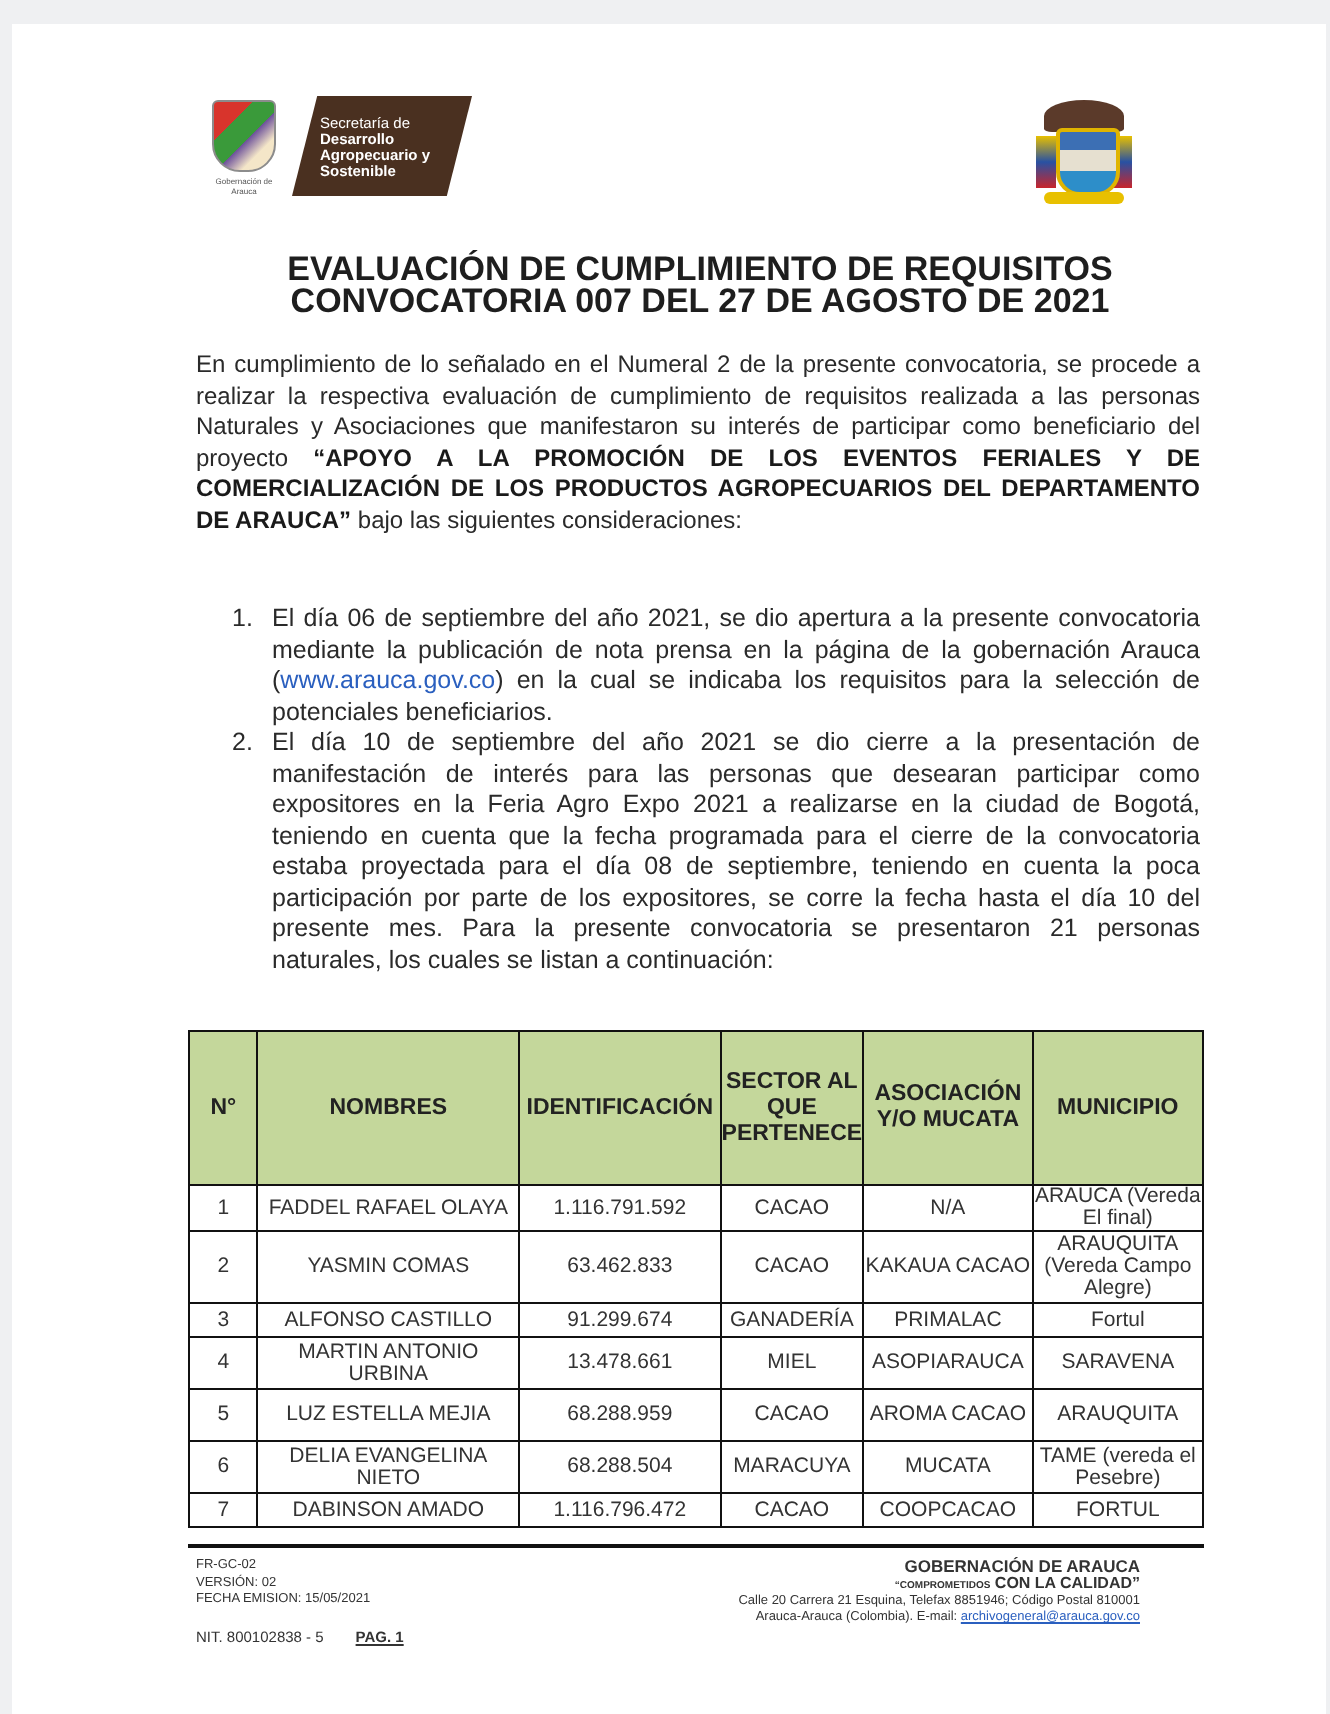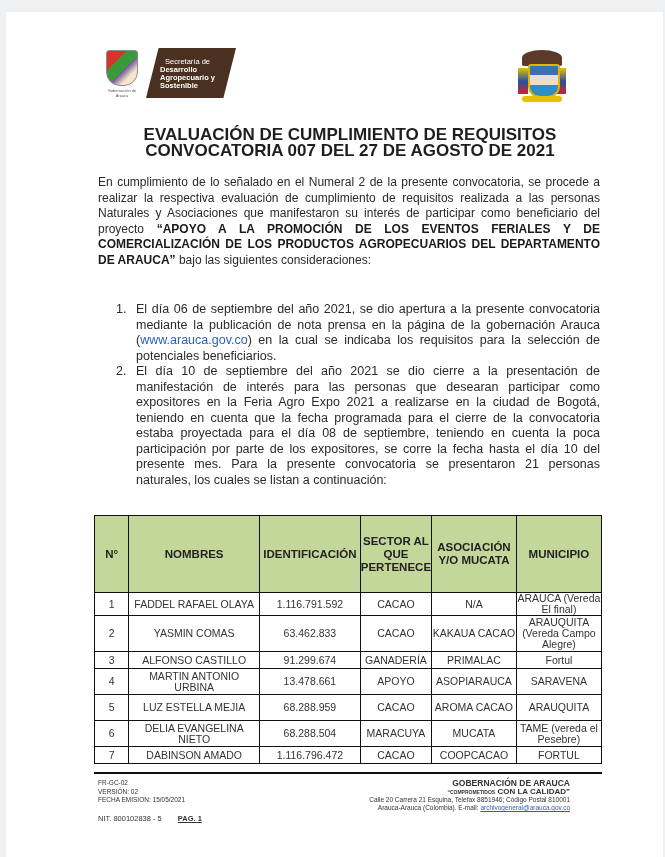--- a/index.html
+++ b/index.html
@@ -24,21 +24,21 @@
   }
   .shield-caption { position: absolute; left: 0px; top: 46px; width: 40px; font-size: 4px; text-align: center; color: #555; }
   .banner {
     position: absolute; left: 44px; top: 6px; width: 90px; height: 50px;
     background: #4a3020;
     clip-path: polygon(14% 0, 100% 0, 86% 100%, 0 100%);
   }
   .banner-text {
     position: absolute; left: 58px; top: 16px; font-size: 7.5px; line-height: 8px; color: #fff;
   }
-  .banner-text .l1 { font-weight: normal; text-align: center; }
+  .banner-text .l1 { font-weight: normal; }
   .banner-text .l2 { font-weight: bold; }
   .logo-right {
     left: 518px; top: 50px; width: 48px; height: 56px;
   }
   .eagle { position: absolute; left: 4px; top: 0; width: 40px; height: 16px; background: #5b3a2a; border-radius: 50% 50% 10% 10%; }
   .crest {
     position: absolute; left: 10px; top: 14px; width: 28px; height: 30px;
     border: 2px solid #e0b400; border-radius: 3px 3px 12px 12px;
     background: linear-gradient(180deg, #3c6fb4 0 30%, #e6e0d0 30% 65%, #2d8ec9 65% 100%);
   }
@@ -164,21 +164,21 @@
         <td>ALFONSO CASTILLO</td>
         <td>91.299.674</td>
         <td>GANADERÍA</td>
         <td>PRIMALAC</td>
         <td>Fortul</td>
     </tr>
     <tr style="height:26px">
       <td>4</td>
         <td>MARTIN ANTONIO URBINA</td>
         <td>13.478.661</td>
-        <td>APOYO</td>
+        <td>MIEL</td>
         <td>ASOPIARAUCA</td>
         <td>SARAVENA</td>
     </tr>
     <tr style="height:26px">
       <td>5</td>
         <td>LUZ ESTELLA MEJIA</td>
         <td>68.288.959</td>
         <td>CACAO</td>
         <td>AROMA CACAO</td>
         <td>ARAUQUITA</td>

